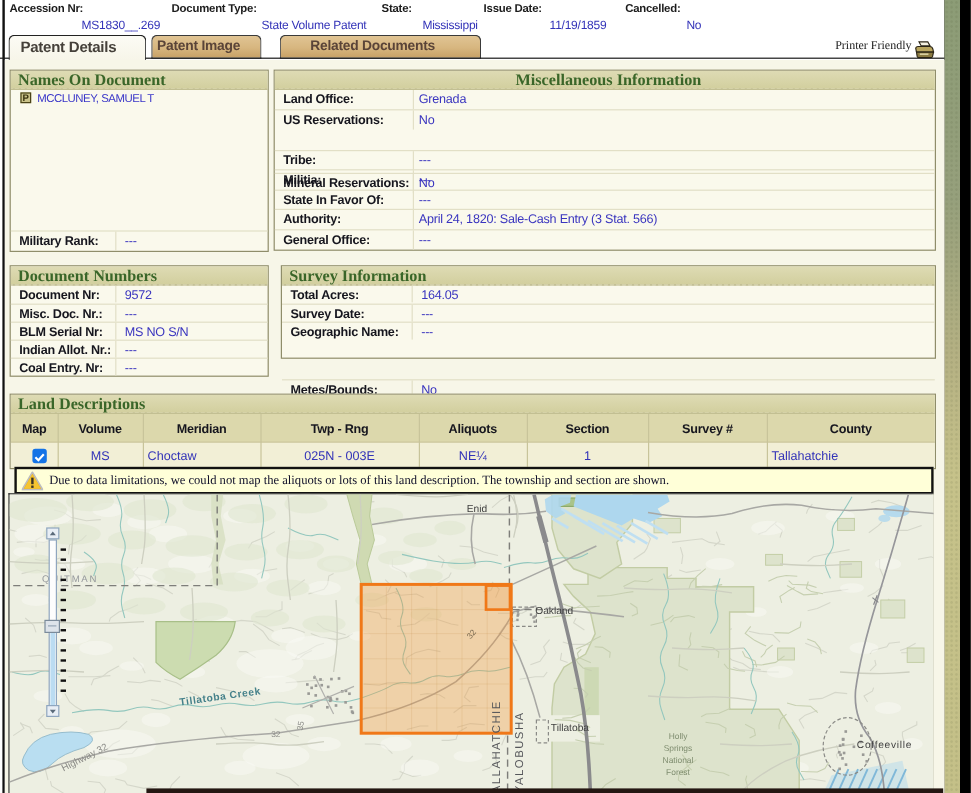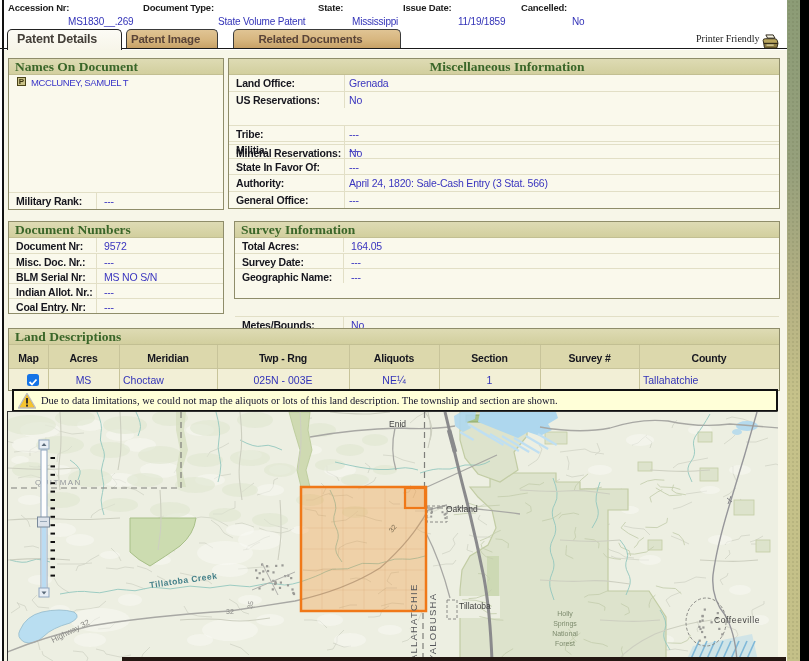--- a/index.html
+++ b/index.html
@@ -179,21 +179,21 @@
 
     <div class="ldsep" style="left:39px;"></div>
     <div class="ldsep" style="left:110px;"></div>
     <div class="ldsep" style="left:208px;"></div>
     <div class="ldsep" style="left:340px;"></div>
     <div class="ldsep" style="left:430px;"></div>
     <div class="ldsep" style="left:531px;"></div>
     <div class="ldsep" style="left:630px;"></div>
 
     <span class="ldh" style="left:0px;width:39px;">Map</span>
-    <span class="ldh" style="left:39px;width:71px;">Acres</span>
+    <span class="ldh" style="left:39px;width:71px;">Volume</span>
     <span class="ldh" style="left:110px;width:98px;">Meridian</span>
     <span class="ldh" style="left:208px;width:132px;">Twp - Rng</span>
     <span class="ldh" style="left:340px;width:90px;">Aliquots</span>
     <span class="ldh" style="left:430px;width:101px;">Section</span>
     <span class="ldh" style="left:531px;width:99px;">Survey #</span>
     <span class="ldh" style="left:630px;width:140px;">County</span>
 
     <div style="position:absolute;left:18px;top:45px;width:12px;height:12px;background:#1473e6;border-radius:2.5px;">
       <svg width="12" height="12" viewBox="0 0 12 12">
           <path d="M2.5 6 L5 8.5 L9.5 3.5" stroke="#fff" stroke-width="1.8" fill="none"></path>

